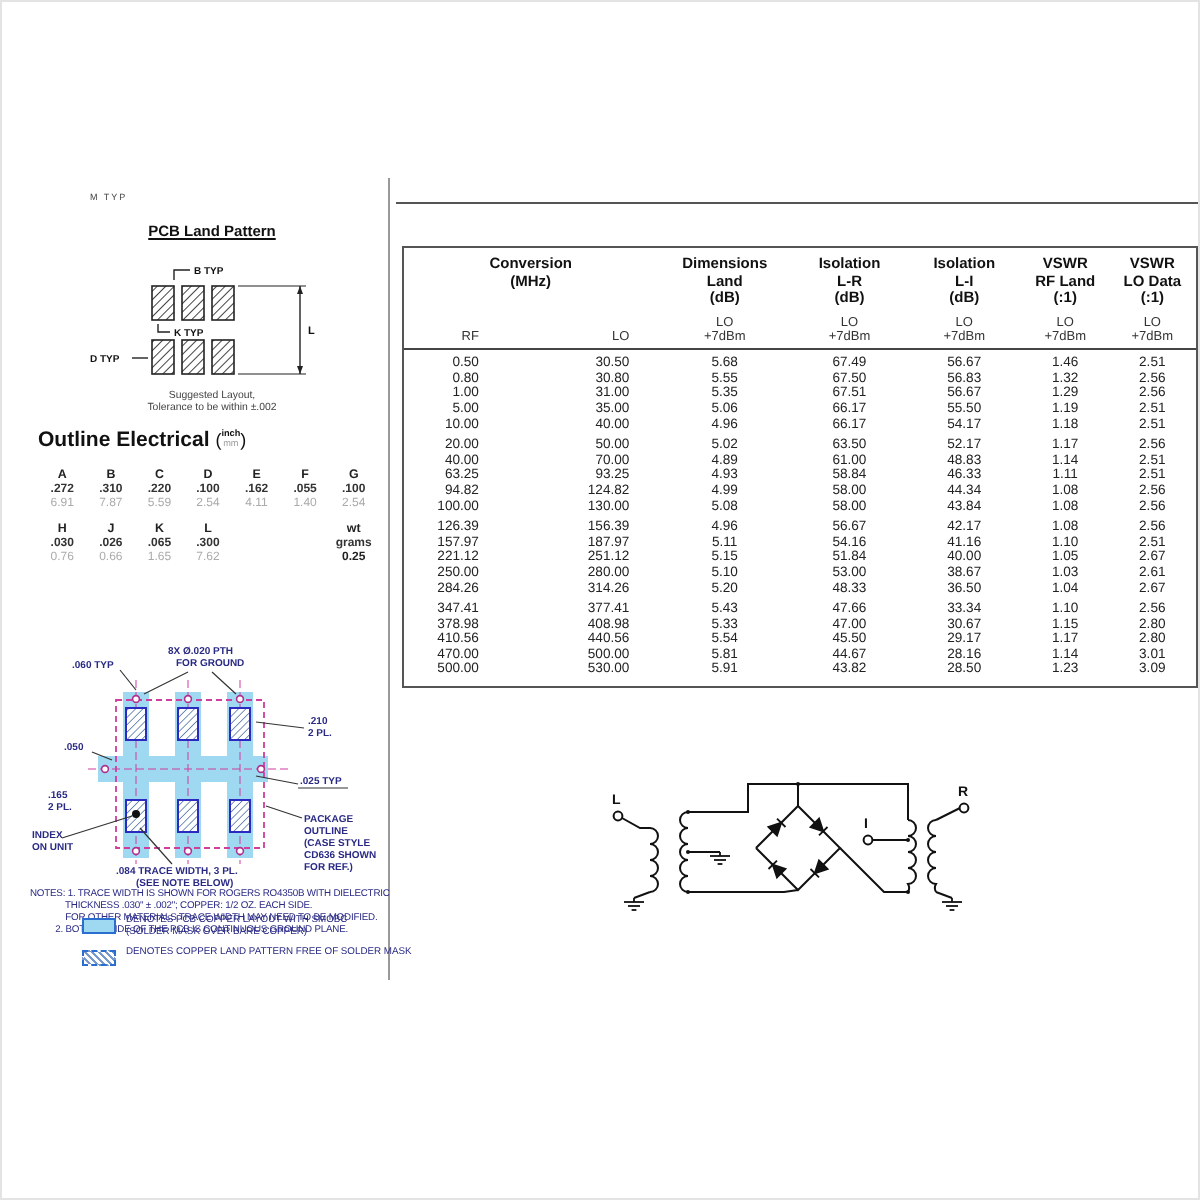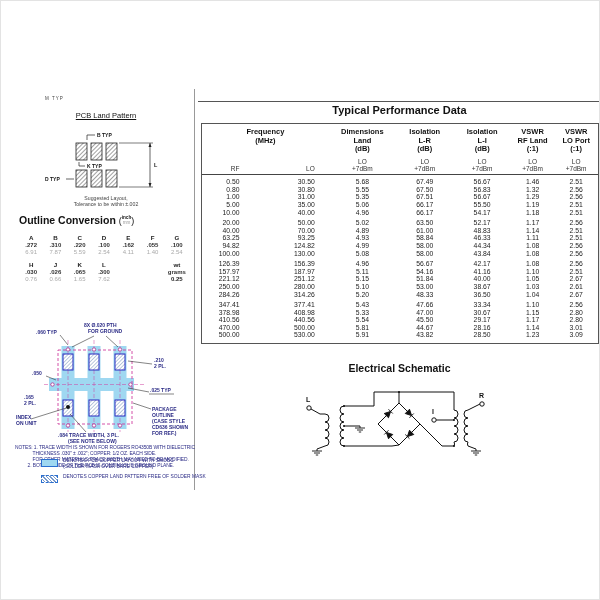--- a/index.html
+++ b/index.html
@@ -22,21 +22,21 @@
   .perf-body{padding:3px 0 4px;}
   .perf-group{margin-top:0;}
   .perf-group + .perf-group{margin-top:3px;}
   .prow{display:flex;font-size:6.8px;line-height:7.6px;color:#222;}
   
   .schem-title{left:200px;top:361px;width:397px;text-align:center;font-weight:bold;font-size:10.5px;}
   .schem{left:303px;top:375px;}
   
   .divider{left:193px;top:88px;width:1px;height:401px;background:#999;}
   .top-frag{left:44px;top:95px;font-size:4.5px;color:#444;letter-spacing:1px;}
-  .lp-title{left:40px;top:110px;width:130px;text-align:center;font-weight:normal;font-size:7.5px;text-decoration:underline;}
+  .lp-title{left:40px;top:110px;width:130px;text-align:center;font-weight:bold;font-size:7.5px;text-decoration:underline;}
   .lp-svg{left:38px;top:122px;}
   .lp-caption{left:30px;top:194px;width:150px;text-align:center;font-size:5.2px;color:#444;line-height:6.4px;}
   .od-title{left:18px;top:213px;font-size:10.5px;font-weight:bold;}
   .od-unit{display:inline-block;vertical-align:middle;font-weight:bold;font-size:4.6px;line-height:4.8px;text-align:center;}
   .od-unit .mm{color:#999;font-weight:normal;}
   .od-paren{font-weight:normal;font-size:9px;}
   .od-table{left:18px;top:233px;width:170px;}
   .od-grid{display:grid;grid-template-columns:repeat(7,1fr);row-gap:1px;}
   .od-grid + .od-grid{margin-top:6px;}
   .od-h{font-weight:bold;font-size:6.2px;text-align:center;color:#222;}
@@ -96,21 +96,21 @@
     <polygon points="111,64 109.5,60 112.5,60" fill="#222"></polygon>
     <text x="115" y="44" font-size="5.5" font-weight="bold" fill="#111">L</text>
   </svg>
 
   <div class="abs lp-caption">
     <div>Suggested Layout,</div>
     <div>Tolerance to be within ±.002</div>
   </div>
 
   <div class="abs od-title">
-    <span>Outline Conversion</span>
+    <span>Outline Electrical</span>
     <span class="od-paren">(</span><span class="od-unit"><span>inch</span><br><span class="mm">mm</span></span><span class="od-paren">)</span>
   </div>
 
   <div class="abs od-table">
       <div class="od-grid">
         <div class="od-h">A</div>
         <div class="od-h">B</div>
         <div class="od-h">C</div>
         <div class="od-h">D</div>
         <div class="od-h">E</div>
@@ -243,27 +243,26 @@
       </div>
       <div class="legend-item">
         <div class="legend-swatch sw-land"></div>
         <div class="legend-text">
           <div class="">DENOTES COPPER LAND PATTERN FREE OF SOLDER MASK</div>
         </div>
       </div>
     </div>
 
   <div class="abs top-rule"></div>
-  <div class="abs perf-title">Typical Performance Data</div>
 
   <div class="abs perf-table">
     <div class="perf-header">
       <div class="ph-row">
           <div class="ph-col w-freq">
-            <div class="">Frequency</div>
+            <div class="">Conversion</div>
             <div class="">(MHz)</div>
           </div>
           <div class="ph-col w3">
             <div class="">Dimensions</div>
             <div class="">Land</div>
             <div class="">(dB)</div>
           </div>
           <div class="ph-col w4">
             <div class="">Isolation</div>
             <div class="">L-R</div>
@@ -274,21 +273,21 @@
             <div class="">L-I</div>
             <div class="">(dB)</div>
           </div>
           <div class="ph-col w6">
             <div class="">VSWR</div>
             <div class="">RF Land</div>
             <div class="">(:1)</div>
           </div>
           <div class="ph-col w7">
             <div class="">VSWR</div>
-            <div class="">LO Port</div>
+            <div class="">LO Data</div>
             <div class="">(:1)</div>
           </div>
         </div>
       <div class="ps-row">
           <div class="w1 ra">RF</div>
           <div class="w2 ra">LO</div>
           <div class="w3 ca">
             <div class="">LO</div>
             <div class="">+7dBm</div>
           </div>
@@ -495,21 +494,20 @@
             <div class="w3 ca">5.91</div>
             <div class="w4 ca">43.82</div>
             <div class="w5 ca">28.50</div>
             <div class="w6 ca">1.23</div>
             <div class="w7 ca">3.09</div>
           </div>
         </div>
       </div>
   </div>
 
-  <div class="abs schem-title">Electrical Schematic</div>
 
   <svg class="abs schem" width="195" height="88" viewBox="0 0 195 88">
     <g stroke="#111" stroke-width="1" fill="none">
 
       <circle cx="5" cy="32" r="2.2" fill="#fff"></circle>
       <polyline points="7,33 16,38 21,38"></polyline>
 
       <path d="M21,38 a4,4 0 0 1 0,8 a4,4 0 0 1 0,8 a4,4 0 0 1 0,8 a4,4 0 0 1 0,8"></path>
       <polyline points="21,70 13,73"></polyline>
 

